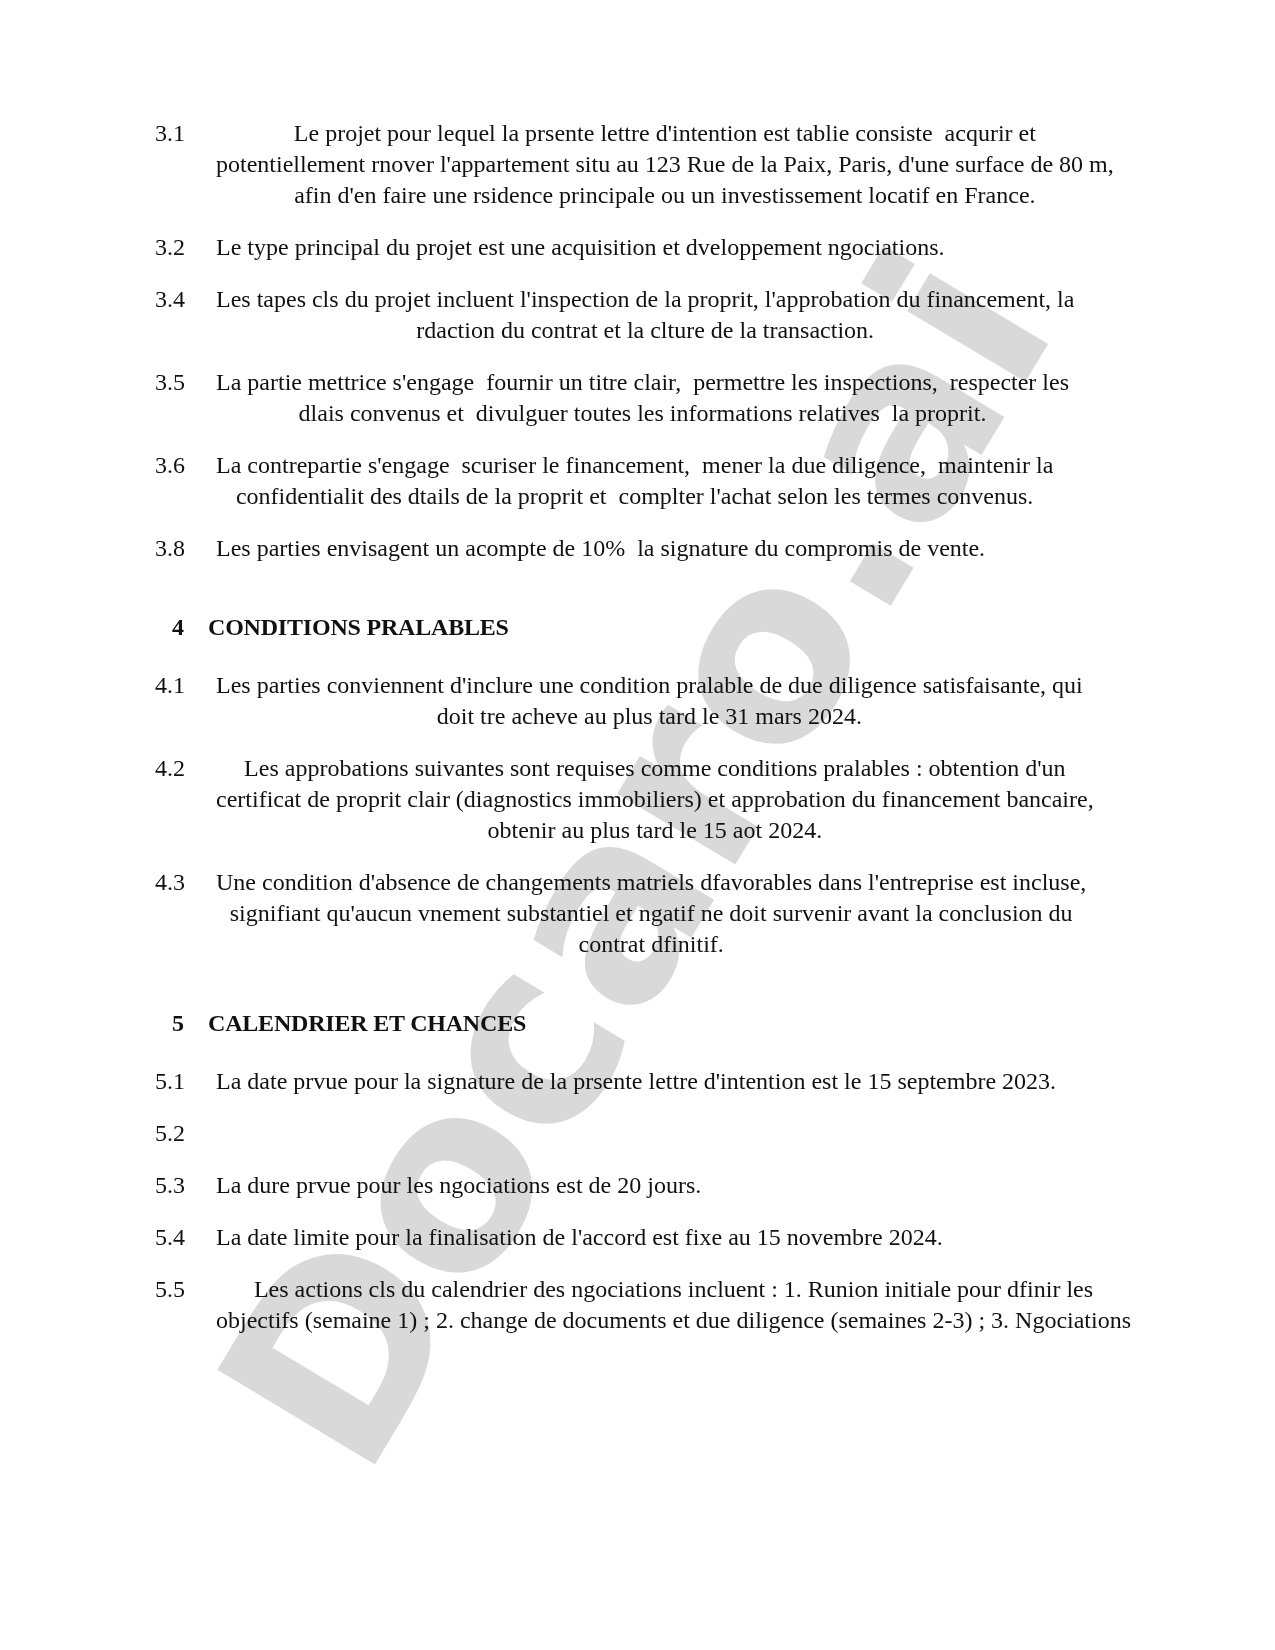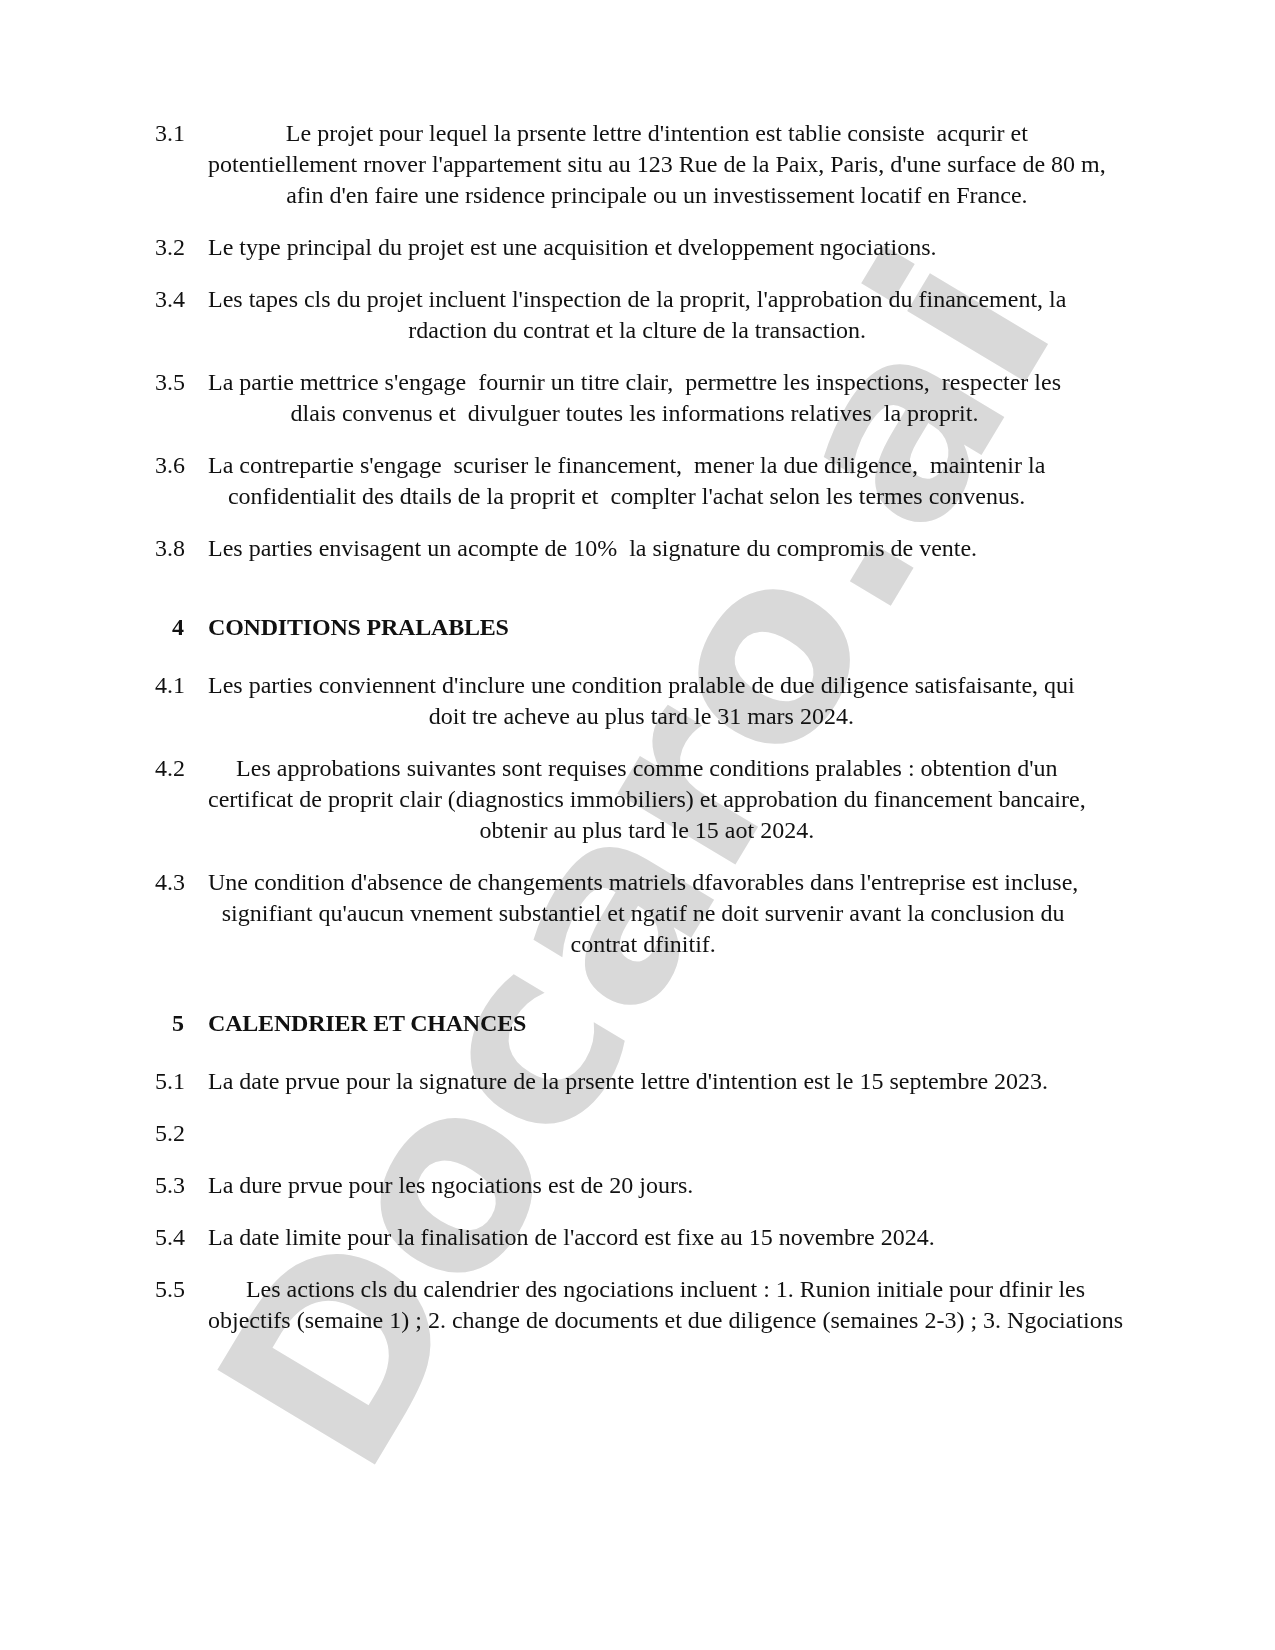--- a/index.html
+++ b/index.html
@@ -40,21 +40,21 @@
     line-height: 31px;
   }
   .clause {
     display: flex;
     align-items: flex-start;
     margin: 0 0 21px 0;
   }
   .clause .num {
     flex: 0 0 29px;
     width: 29px;
-    margin-right: 24px;
+    margin-right: 32px;
     text-align: right;
     white-space: pre;
   }
   .clause .txt {
     white-space: pre;
     text-align: center;
   }
   .heading {
     display: flex;
     align-items: flex-start;

